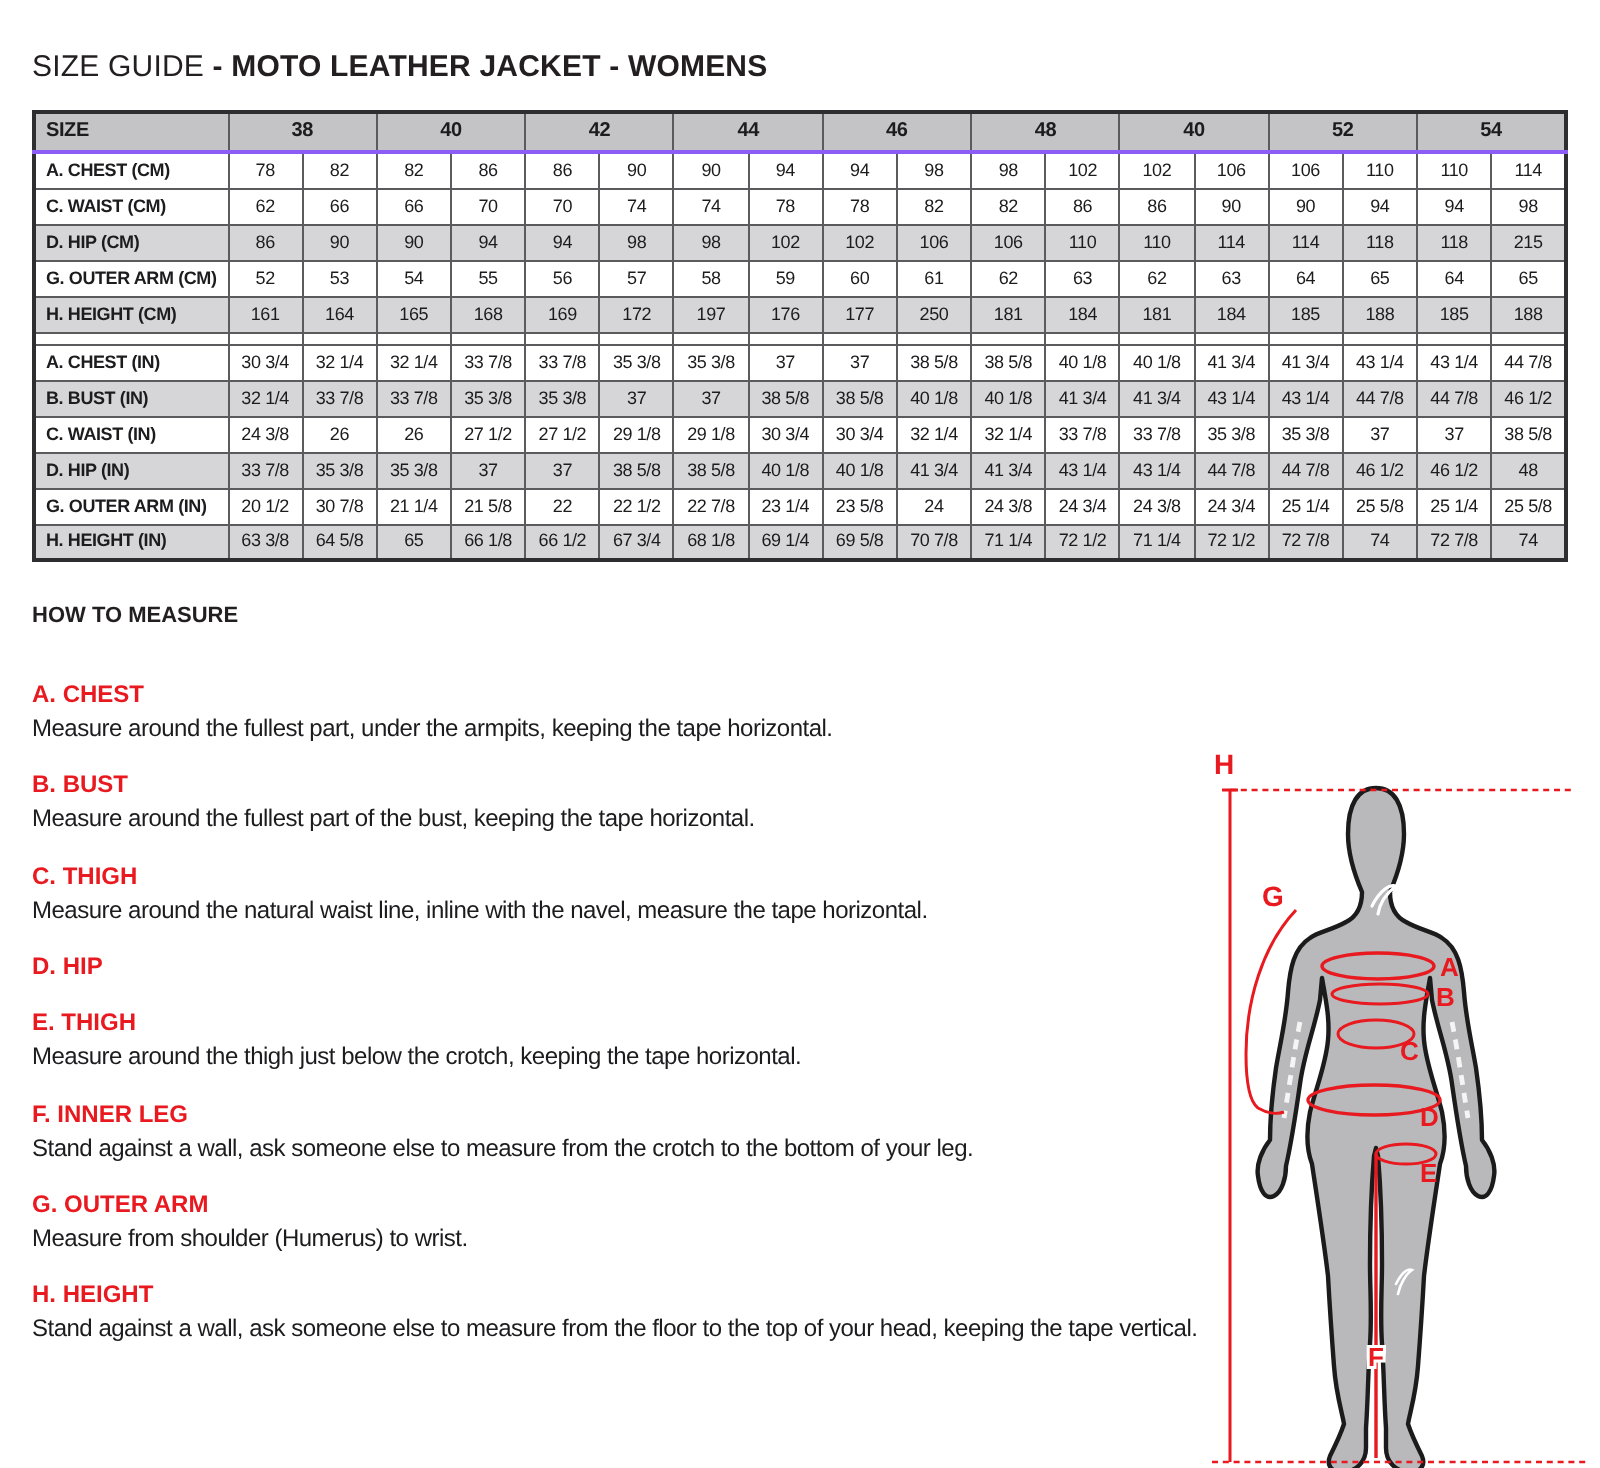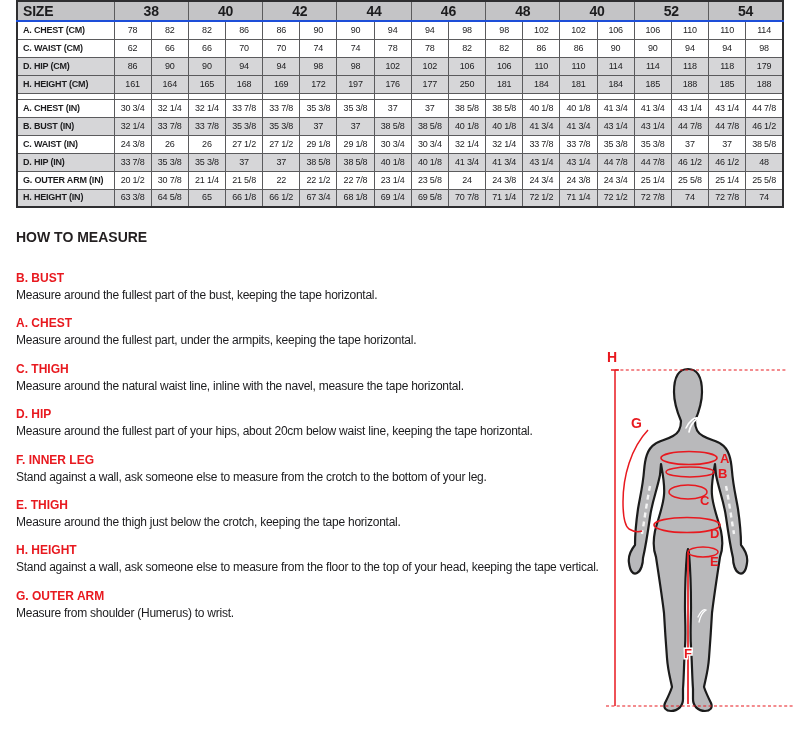--- a/index.html
+++ b/index.html
@@ -24,49 +24,50 @@
     border:2px solid #2e2e30;
   }
   .size-table th, .size-table td {
     border:1px solid #5b5b5d;
     height:18px; padding:0;
     font-size:9px; line-height:1; letter-spacing:-0.2px;
     text-align:center; color:#1c1c1e; font-weight:400;
     white-space:nowrap; overflow:hidden;
   }
   .size-table thead th {
-    background:#c4c4c6; font-weight:700; font-size:14px; height:20px;
-    border-bottom:2px solid #1d4ed8;
+    background:#c4c4c6; font-weight:700; font-size:10px; height:20px;
+    border-bottom:2px solid #8b5cf6;
   }
   .size-table th.lbl { text-align:left; padding-left:5px; font-weight:700; }
   .size-table tr.white th.lbl, .size-table tr.white td { background:#ffffff; }
   .size-table tr.gray  th.lbl, .size-table tr.gray  td { background:#d6d6d8; }
   .size-table tr.spacer td { height:6px; background:#ffffff; }
 
   
   .measure-section { margin:21px 200px 0 16px; width:588px; }
-  h2.htm-heading { margin:0 0 26px 0; font-size:14px; font-weight:700; color:#231f20; }
+  h2.htm-heading { margin:0 0 26px 0; font-size:11px; font-weight:700; color:#231f20; }
   .measure-item { margin:0 0 14px 0; }
   .measure-item h3 {
     margin:0 0 3px 0; font-size:12px; font-weight:700; color:#e8191f; letter-spacing:0;
   }
   .measure-item p {
     margin:0; font-size:12px; line-height:1.2; color:#1c1c1e; letter-spacing:-0.25px;
   }
 
   
   .figure-wrap { position:absolute; left:598px; top:344px; width:200px; height:390px; }
   .fig-letter { font-family:"Liberation Sans",sans-serif; font-weight:700; font-size:13px; fill:#e8191f; }
   .fig-letter-big { font-family:"Liberation Sans",sans-serif; font-weight:700; font-size:14px; fill:#e8191f; }
 </style>
 </head>
 <body>
 
 <div class="page">
 
+  <h1 class="page-title"><span>SIZE GUIDE </span><strong>- MOTO LEATHER JACKET - WOMENS</strong></h1>
 
   <table class="size-table">
     <colgroup>
       <col style="width:97px">
       <col span="18">
     </colgroup>
   <thead>
         <tr class="head-row">
           <th class="lbl">SIZE</th>
           <th class="num" colspan="2">38</th>
@@ -135,21 +136,42 @@
           <td class="val">102</td>
           <td class="val">102</td>
           <td class="val">106</td>
           <td class="val">106</td>
           <td class="val">110</td>
           <td class="val">110</td>
           <td class="val">114</td>
           <td class="val">114</td>
           <td class="val">118</td>
           <td class="val">118</td>
-          <td class="val">179</td>
+          <td class="val">215</td>
+        </tr>
+        <tr class="white">
+          <th class="lbl">G. OUTER ARM (CM)</th>
+          <td class="val">52</td>
+          <td class="val">53</td>
+          <td class="val">54</td>
+          <td class="val">55</td>
+          <td class="val">56</td>
+          <td class="val">57</td>
+          <td class="val">58</td>
+          <td class="val">59</td>
+          <td class="val">60</td>
+          <td class="val">61</td>
+          <td class="val">62</td>
+          <td class="val">63</td>
+          <td class="val">62</td>
+          <td class="val">63</td>
+          <td class="val">64</td>
+          <td class="val">65</td>
+          <td class="val">64</td>
+          <td class="val">65</td>
         </tr>
         <tr class="gray">
           <th class="lbl">H. HEIGHT (CM)</th>
           <td class="val">161</td>
           <td class="val">164</td>
           <td class="val">165</td>
           <td class="val">168</td>
           <td class="val">169</td>
           <td class="val">172</td>
           <td class="val">197</td>
@@ -312,50 +334,49 @@
           <td class="val">72 7/8</td>
           <td class="val">74</td>
         </tr>
       </tbody>
     </table>
 
   <div class="measure-section">
     <h2 class="htm-heading">HOW TO MEASURE</h2>
     <div id="measure-list">
         <div class="measure-item">
+          <h3>A. CHEST</h3>
+          <p>Measure around the fullest part, under the armpits, keeping the tape horizontal.</p>
+        </div>
+        <div class="measure-item">
           <h3>B. BUST</h3>
           <p>Measure around the fullest part of the bust, keeping the tape horizontal.</p>
         </div>
         <div class="measure-item">
-          <h3>A. CHEST</h3>
-          <p>Measure around the fullest part, under the armpits, keeping the tape horizontal.</p>
-        </div>
-        <div class="measure-item">
           <h3>C. THIGH</h3>
           <p>Measure around the natural waist line, inline with the navel, measure the tape horizontal.</p>
         </div>
         <div class="measure-item">
           <h3>D. HIP</h3>
-          <p>Measure around the fullest part of your hips, about 20cm below waist line, keeping the tape horizontal.</p>
+        </div>
+        <div class="measure-item">
+          <h3>E. THIGH</h3>
+          <p>Measure around the thigh just below the crotch, keeping the tape horizontal.</p>
         </div>
         <div class="measure-item">
           <h3>F. INNER LEG</h3>
           <p>Stand against a wall, ask someone else to measure from the crotch to the bottom of your leg.</p>
         </div>
         <div class="measure-item">
-          <h3>E. THIGH</h3>
-          <p>Measure around the thigh just below the crotch, keeping the tape horizontal.</p>
+          <h3>G. OUTER ARM</h3>
+          <p>Measure from shoulder (Humerus) to wrist.</p>
         </div>
         <div class="measure-item">
           <h3>H. HEIGHT</h3>
           <p>Stand against a wall, ask someone else to measure from the floor to the top of your head, keeping the tape vertical.</p>
-        </div>
-        <div class="measure-item">
-          <h3>G. OUTER ARM</h3>
-          <p>Measure from shoulder (Humerus) to wrist.</p>
         </div>
       </div>
   </div>
 
   <div class="figure-wrap">
     <svg width="200" height="390" viewBox="0 0 200 390">
 
       <path fill="#b9b9bb" stroke="#1b1b1b" stroke-width="2.2" stroke-linejoin="round" d="M 83 77 C 80 70 76 60 76 48 C 76 33 81 25 90 25 C 99 25 104 33 104 48 C 104 60 100 70 97 77
            C 97 83 99 89 105 92 C 112 96 119 97 123 100 C 131 105 133 115 134 127 C 135 141 138 153 140 165
            C 142 179 143 191 143 201 C 147 206 150 213 149 219 C 148 227 145 231 141 229 C 137 227 135 220 135 214

